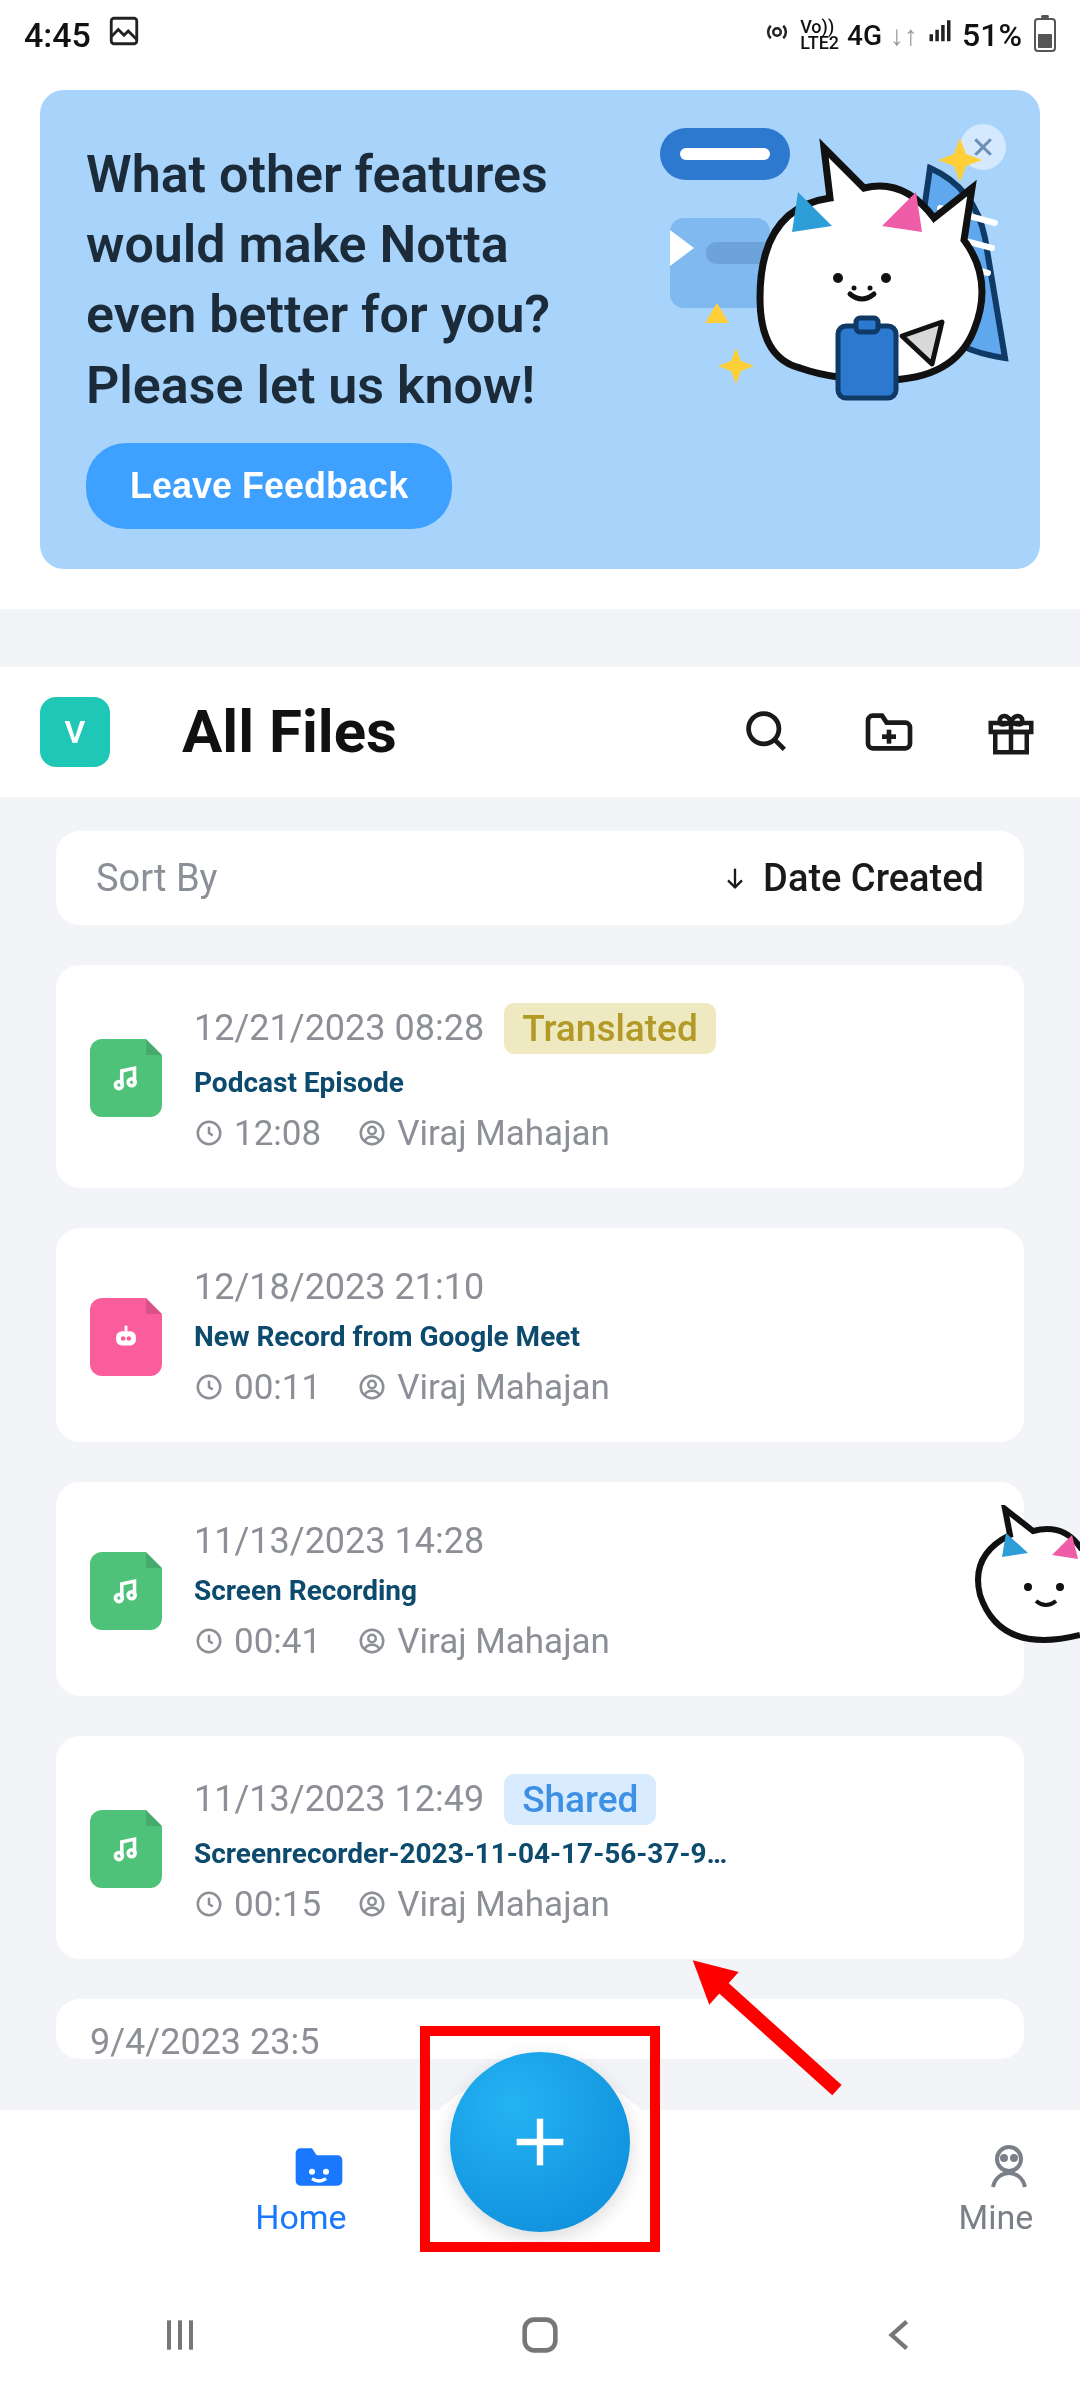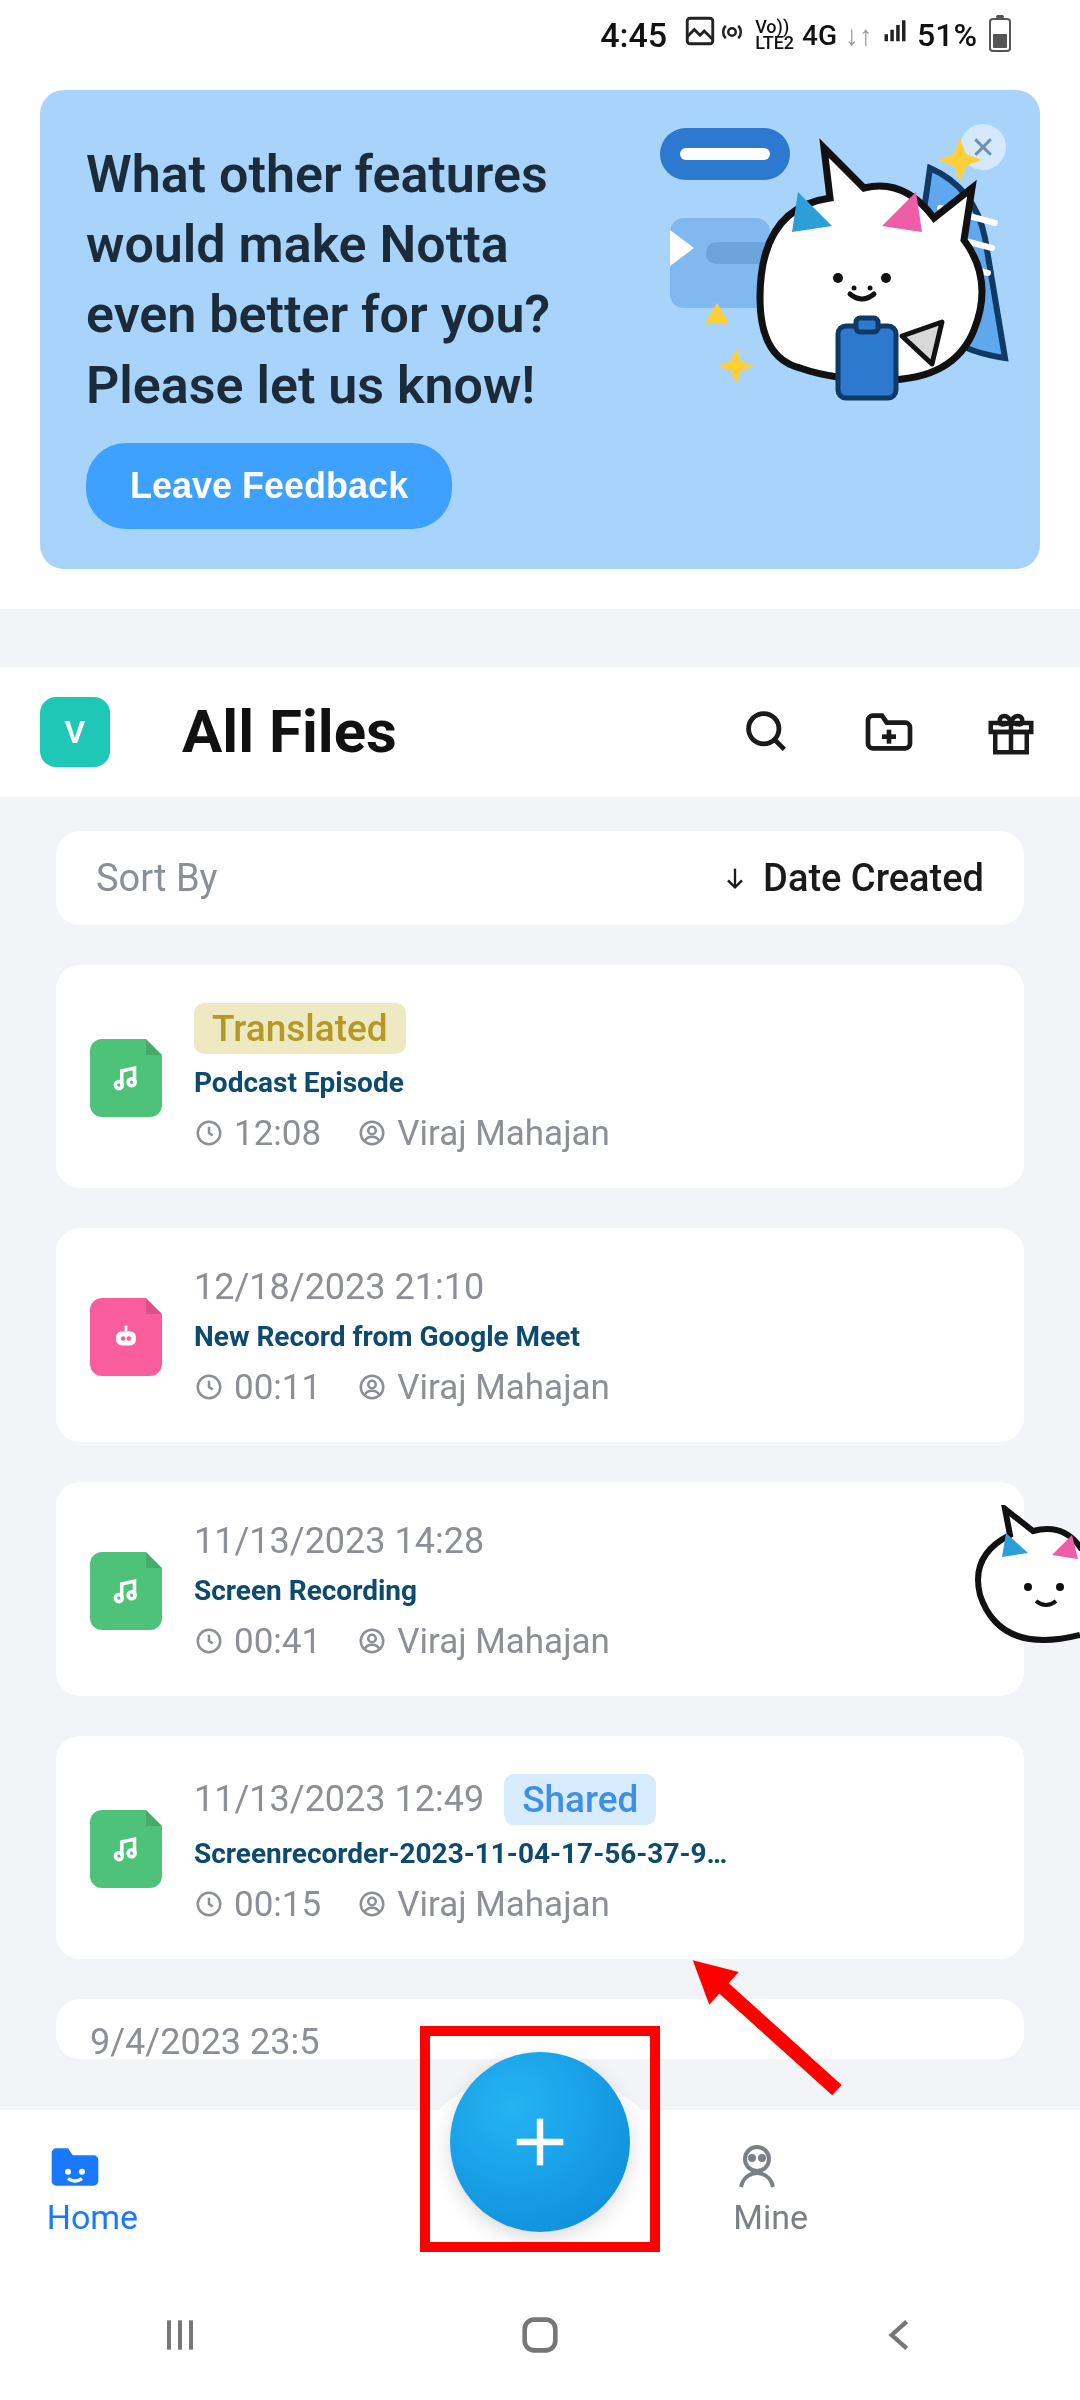--- a/index.html
+++ b/index.html
@@ -1,17 +1,17 @@
 <!DOCTYPE html>
 <html><head>
 <meta charset="utf-8">
 <style>
   * { box-sizing: border-box; margin: 0; padding: 0; }
   html, body { width: 1080px; height: 2400px; font-family: -apple-system, BlinkMacSystemFont, "Segoe UI", Roboto, sans-serif; background: #f2f4f7; overflow: hidden; }
-  .status-bar { height: 70px; background: #fff; display: flex; align-items: center; justify-content: flex-end; padding: 0 69px; font-size: 34px; font-weight: 500; color: #111; }
+  .status-bar { height: 70px; background: #fff; display: flex; align-items: center; justify-content: space-between; padding: 0 24px; font-size: 34px; font-weight: 500; color: #111; }
   .status-left { display: flex; align-items: center; gap: 16px; }
   .status-right { display: flex; align-items: center; gap: 8px; font-size: 28px; }
   .status-right .pct { font-size: 32px; }
   .battery { width: 22px; height: 34px; border: 2px solid #555; border-radius: 4px; position: relative; margin-left: 4px; }
   .battery::before { content: ""; position: absolute; top: -5px; left: 5px; width: 8px; height: 3px; background: #555; border-radius: 2px; }
   .battery::after { content: ""; position: absolute; bottom: 2px; left: 2px; right: 2px; height: 48%; background: #555; border-radius: 1px; }
   .top-white { background: #fff; padding: 20px 40px 40px 40px; }
   .banner { background: #a8d3fb; border-radius: 24px; padding: 50px 46px 40px 46px; position: relative; display: flex; }
   .banner-text { font-size: 52px; font-weight: 600; line-height: 1.35; color: #1c2b3a; max-width: 500px; }
   .banner-btn { margin-top: 22px; background: #3ea1ff; color: #fff; border: none; border-radius: 40px; padding: 22px 44px; font-size: 36px; font-weight: 600; }
@@ -33,21 +33,21 @@
   .card-body { flex: 1; min-width: 0; }
   .card-meta { font-size: 36px; color: #8c8f96; display: flex; align-items: center; gap: 20px; margin-bottom: 12px; }
   .badge { border-radius: 10px; padding: 4px 18px; font-size: 37px; font-weight: 500; }
   .badge.translated { background: #efe9c1; color: #b39a27; }
   .badge.shared { background: #d9ecff; color: #3d90e3; }
   .card-title { font-size: 28px; font-weight: 700; color: #0c4a6e; white-space: nowrap; overflow: hidden; text-overflow: ellipsis; margin-bottom: 14px; }
   .card-sub { font-size: 35px; color: #8c8f96; display: flex; align-items: center; gap: 36px; }
   .card-sub span { display: flex; align-items: center; gap: 10px; }
   .mascot { position: absolute; right: 0; top: 1505px; width: 120px; height: 140px; }
   .nav-wrap { position: absolute; bottom: 130px; left: 0; right: 0; height: 160px; background: #fff; display: flex; align-items: center; justify-content: space-around; }
-  .nav-item { display: flex; flex-direction: column; align-items: flex-start; gap: 6px; width: 300px; }
+  .nav-item { display: flex; flex-direction: column; align-items: flex-end; gap: 6px; width: 300px; }
   .nav-label { font-size: 34px; }
   .nav-home .nav-label { color: #1a78ff; }
   .nav-mine .nav-label { color: #7b7f88; }
   .nav-curve { position: absolute; bottom: 130px; left: 50%; transform: translateX(-50%); width: 300px; height: 200px; background: #fff; border-radius: 150px 150px 0 0; }
   .fab { position: absolute; bottom: 168px; left: 50%; transform: translateX(-50%); width: 180px; height: 180px; border-radius: 50%; background: radial-gradient(circle at 35% 30%, #24b3f3, #0c89d8); display: flex; align-items: center; justify-content: center; box-shadow: 0 6px 20px rgba(0,0,0,.15); }
   .fab svg { width: 70px; height: 70px; }
   .highlight-box { position: absolute; bottom: 148px; left: 50%; transform: translateX(-50%); width: 240px; height: 226px; border: 10px solid #ff0000; pointer-events: none; }
   .arrow { position: absolute; bottom: 340px; left: 660px; transform: rotate(42deg); pointer-events: none; }
   .sysnav { position: absolute; bottom: 0; left: 0; right: 0; height: 130px; background: #fff; display: flex; align-items: center; justify-content: space-around; }
   .sysnav div { width: 60px; height: 60px; display:flex; align-items:center; justify-content:center; }
@@ -168,20 +168,21 @@
   <div class="card">
     <div class="file-icon green">
       <svg width="34" height="34" viewBox="0 0 24 24" fill="none" stroke="#fff" stroke-width="2.5">
           <path d="M9 17V7l9-2v10"></path>
           <circle cx="7" cy="17" r="2.5"></circle>
           <circle cx="16" cy="15" r="2.5"></circle>
         </svg>
     </div>
     <div class="card-body">
       <div class="card-meta">
+        <span>12/21/2023  08:28</span>
         <span class="badge translated">Translated</span>
       </div>
       <div class="card-title">Podcast Episode</div>
       <div class="card-sub">
         <span>
             <svg width="30" height="30" viewBox="0 0 24 24" fill="none" stroke="#8c8f96" stroke-width="2">
               <circle cx="12" cy="12" r="9"></circle>
               <path d="M12 7v5l3 2"></path>
             </svg>
             <span>12:08</span>

